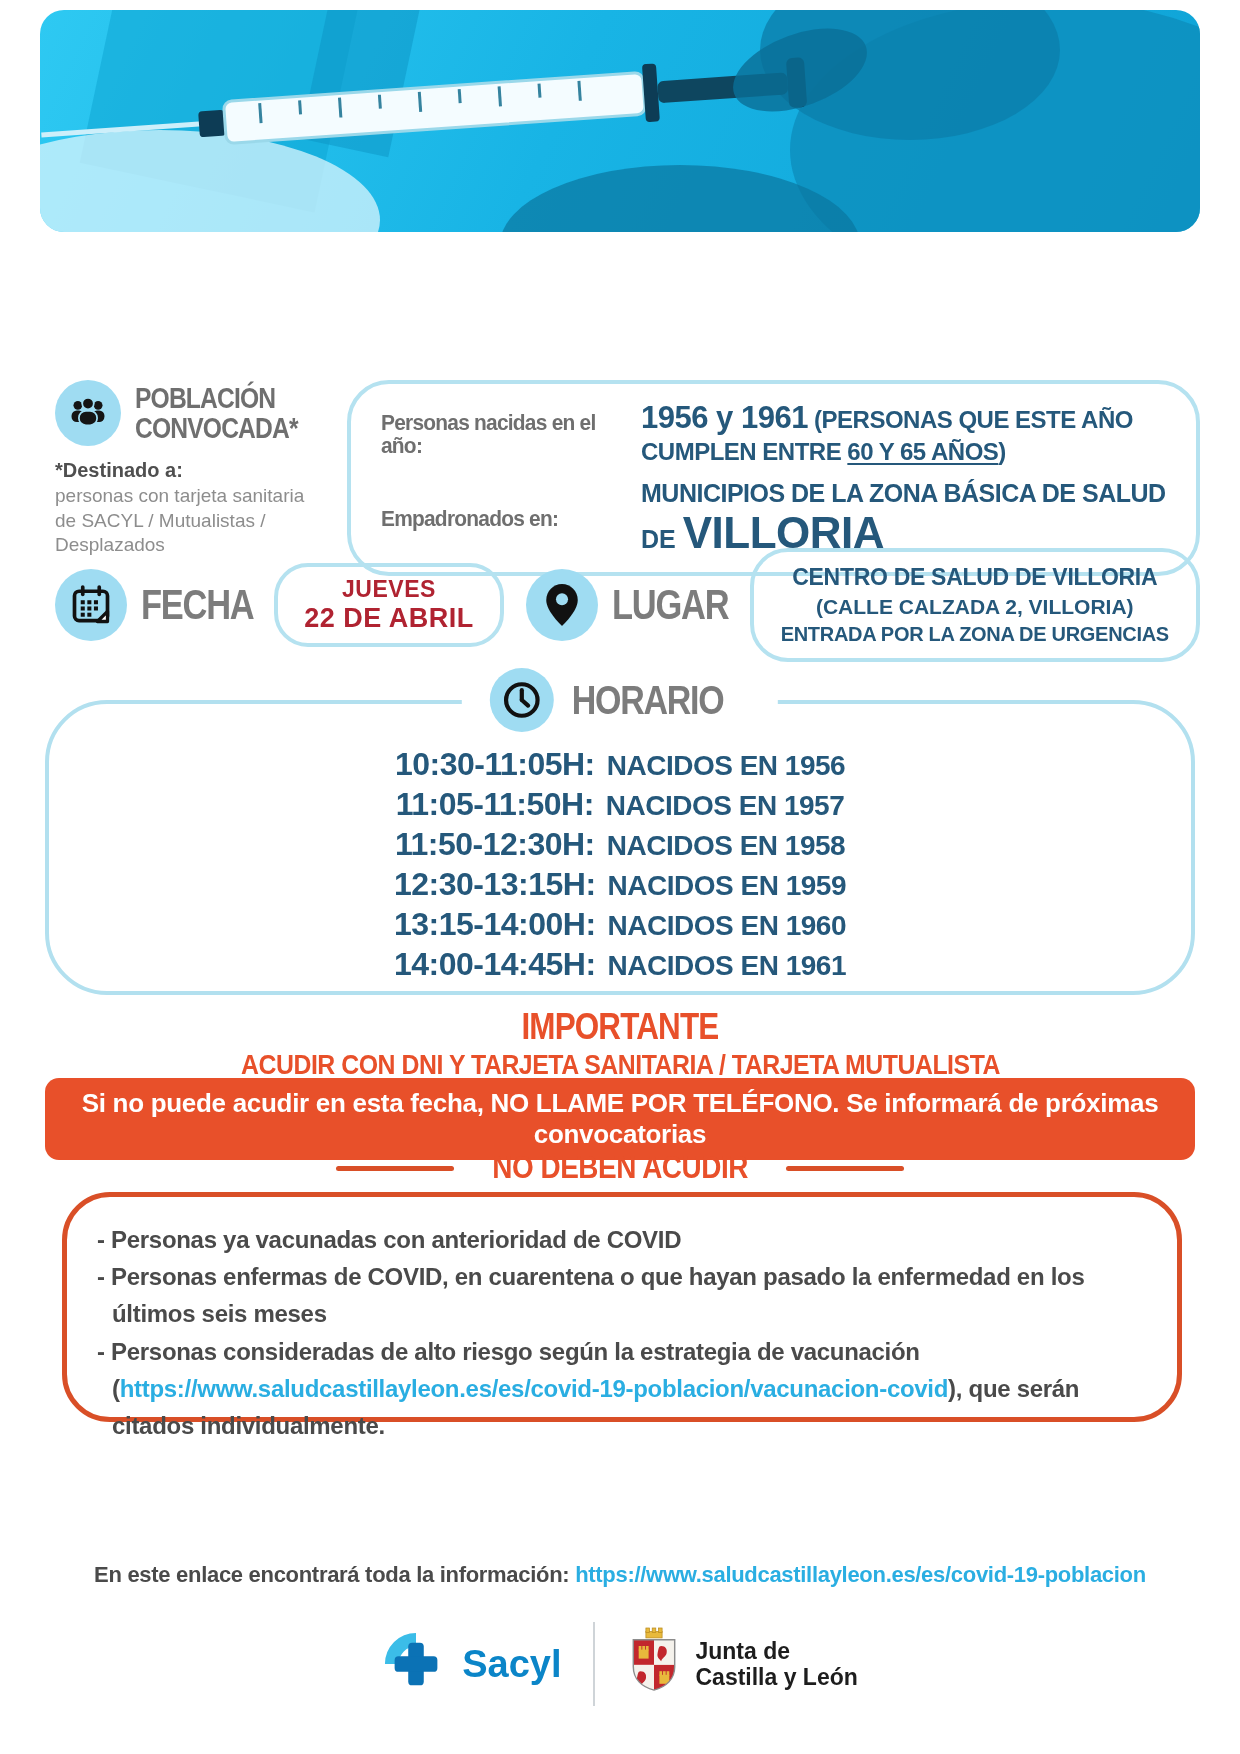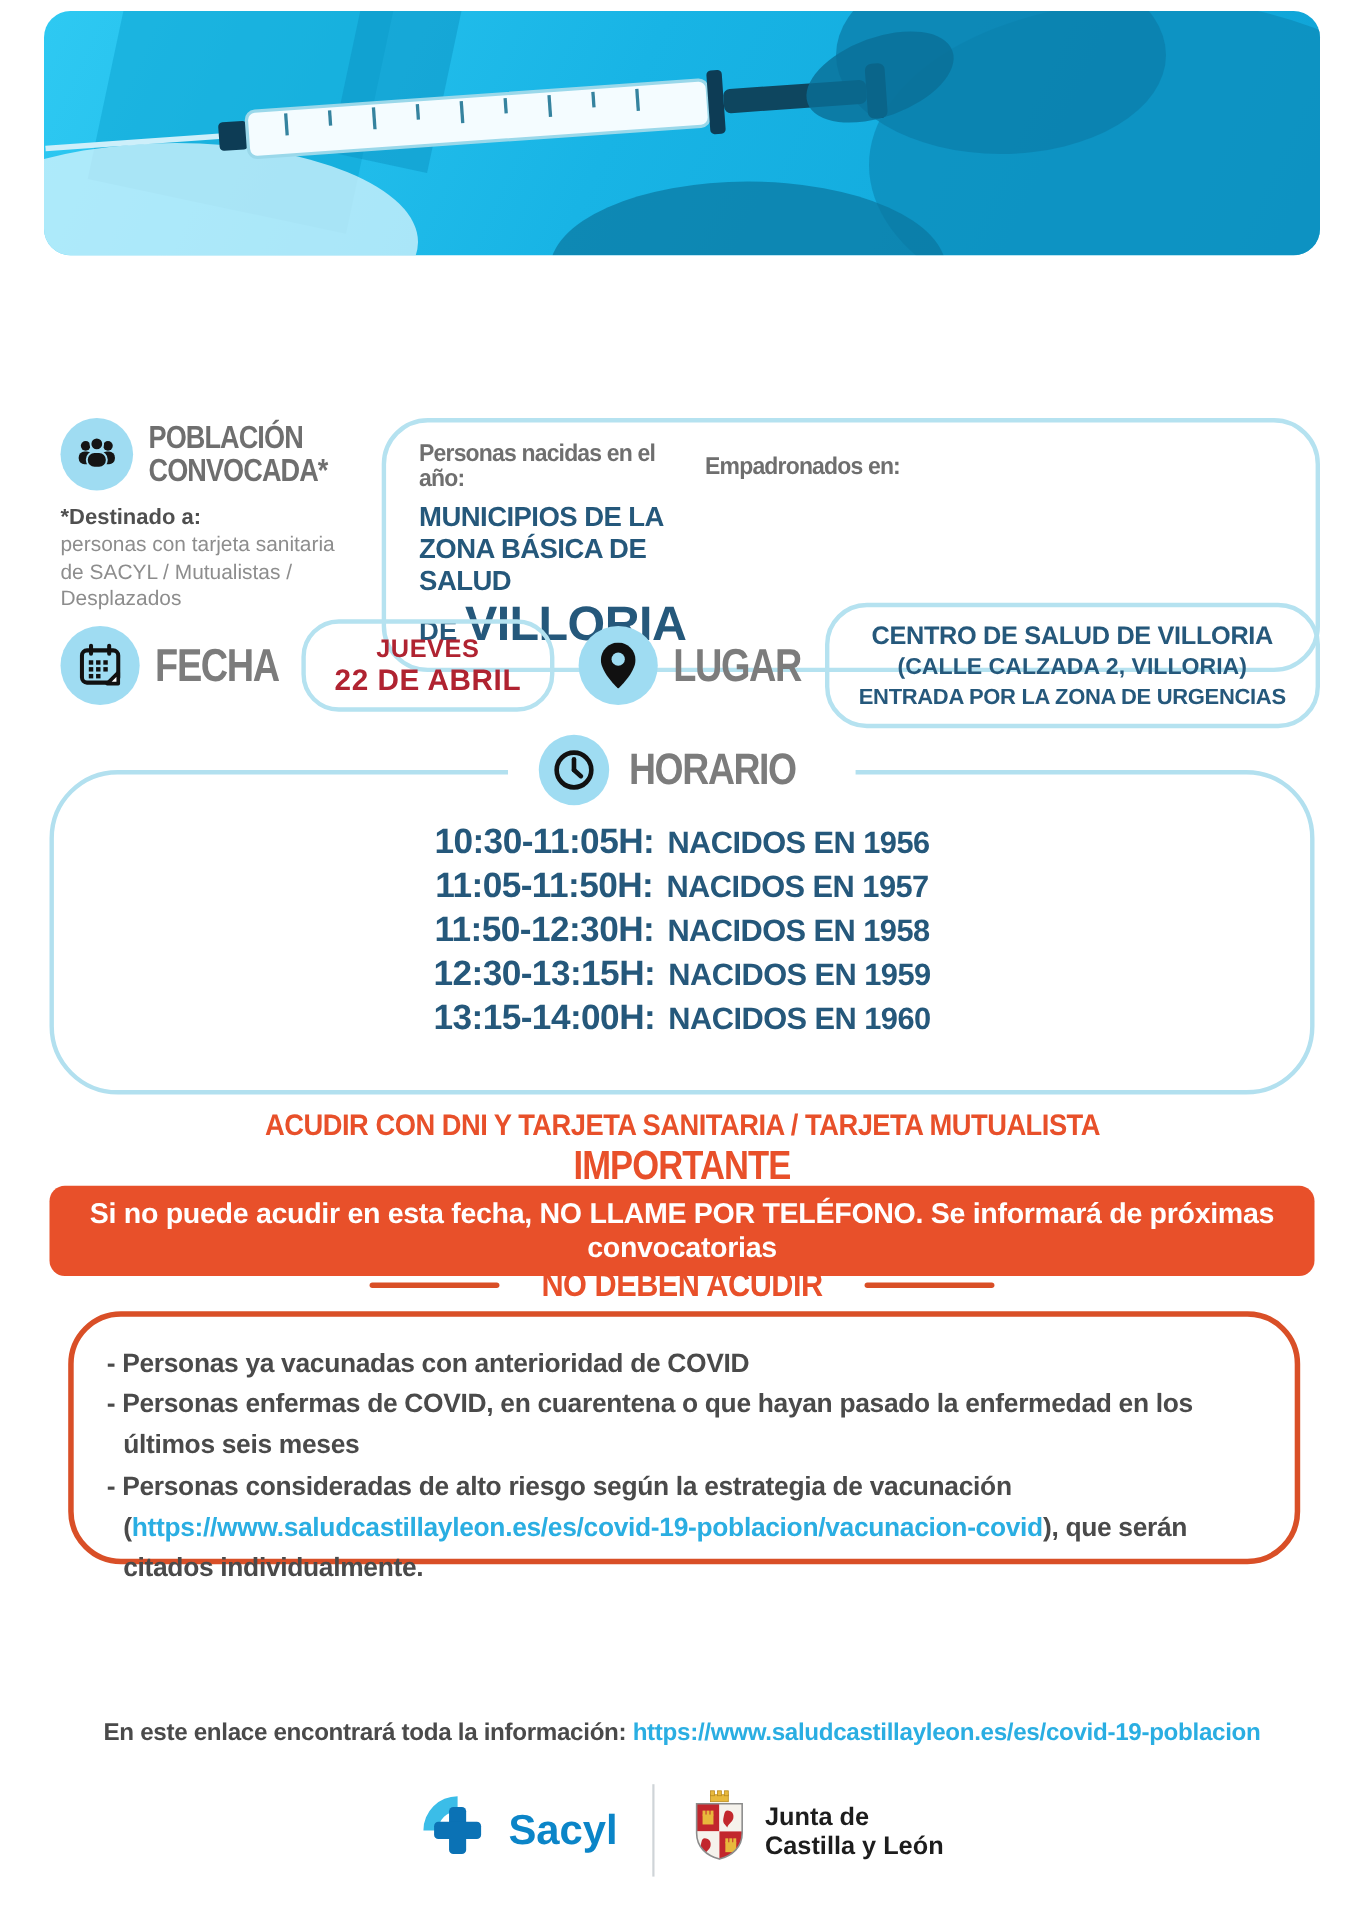--- a/index.html
+++ b/index.html
@@ -153,20 +153,23 @@
       </div>
       <div class="pop-note">
         <div class="t">*Destinado a:</div>
         <div class="l">personas con tarjeta sanitaria</div>
         <div class="l">de SACYL / Mutualistas / Desplazados</div>
       </div>
     </div>
 
     <div class="pop-box">
       <div class="lbl">Personas nacidas en el año:</div>
+      <div class="val">
+        <span class="v-big">1956 y 1961</span><span class="v-note"> (PERSONAS QUE ESTE AÑO CUMPLEN ENTRE </span><span class="v-note"><u>60 Y 65 AÑOS</u></span><span class="v-note">)</span>
+      </div>
       <div class="lbl">Empadronados en:</div>
       <div class="val">
         <div class="v-line1">MUNICIPIOS DE LA ZONA BÁSICA DE SALUD</div>
         <div><span class="v-de">DE </span><span class="v-vill">VILLORIA</span></div>
       </div>
     </div>
   </div>
 
   <div class="when-row">
     <div class="icon-circle" style="width:72px;height:72px;">
@@ -216,26 +219,27 @@
         </svg>
       </div>
       <div class="horario-label">HORARIO</div>
     </div>
     <div class="slots">
       <div class="slot"><span class="slot-time">10:30-11:05H:</span><span class="slot-group">NACIDOS EN 1956</span></div>
       <div class="slot"><span class="slot-time">11:05-11:50H:</span><span class="slot-group">NACIDOS EN 1957</span></div>
       <div class="slot"><span class="slot-time">11:50-12:30H:</span><span class="slot-group">NACIDOS EN 1958</span></div>
       <div class="slot"><span class="slot-time">12:30-13:15H:</span><span class="slot-group">NACIDOS EN 1959</span></div>
       <div class="slot"><span class="slot-time">13:15-14:00H:</span><span class="slot-group">NACIDOS EN 1960</span></div>
+      <div class="slot"><span class="slot-time">14:00-14:45H:</span><span class="slot-group">NACIDOS EN 1961</span></div>
     </div>
   </div>
 
   <div class="importante">
+    <div><span class="imp-h">IMPORTANTE</span></div>
     <div><span class="imp-sub">ACUDIR CON DNI Y TARJETA SANITARIA / TARJETA MUTUALISTA</span></div>
-    <div><span class="imp-h">IMPORTANTE</span></div>
   </div>
   <div class="banner">Si no puede acudir en esta fecha, NO LLAME POR TELÉFONO. Se informará de próximas convocatorias</div>
 
   <div class="nda-head">
     <div class="nda-line"></div>
     <div class="nda-title">NO DEBEN ACUDIR</div>
     <div class="nda-line"></div>
   </div>
   <div class="nda-box">
     <div class="nda-item">- Personas ya vacunadas con anterioridad de COVID</div>

